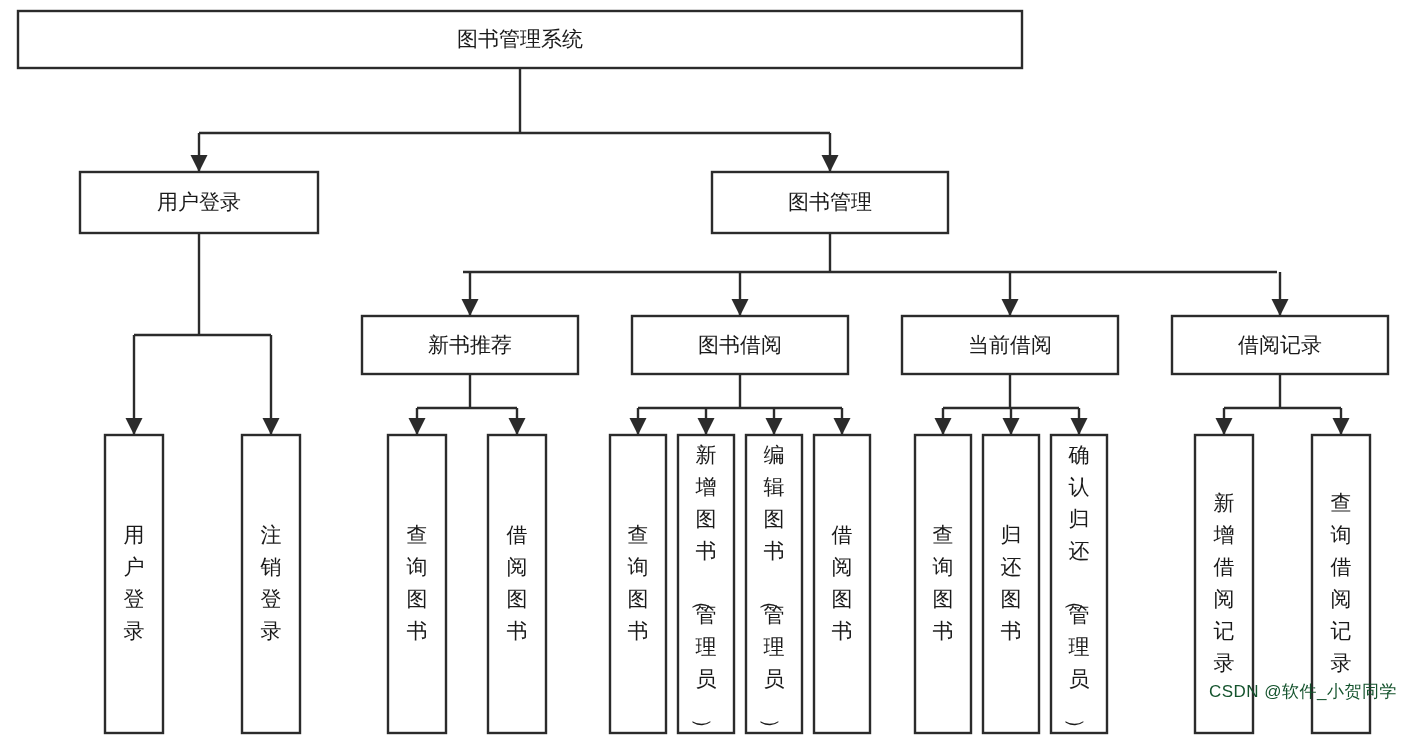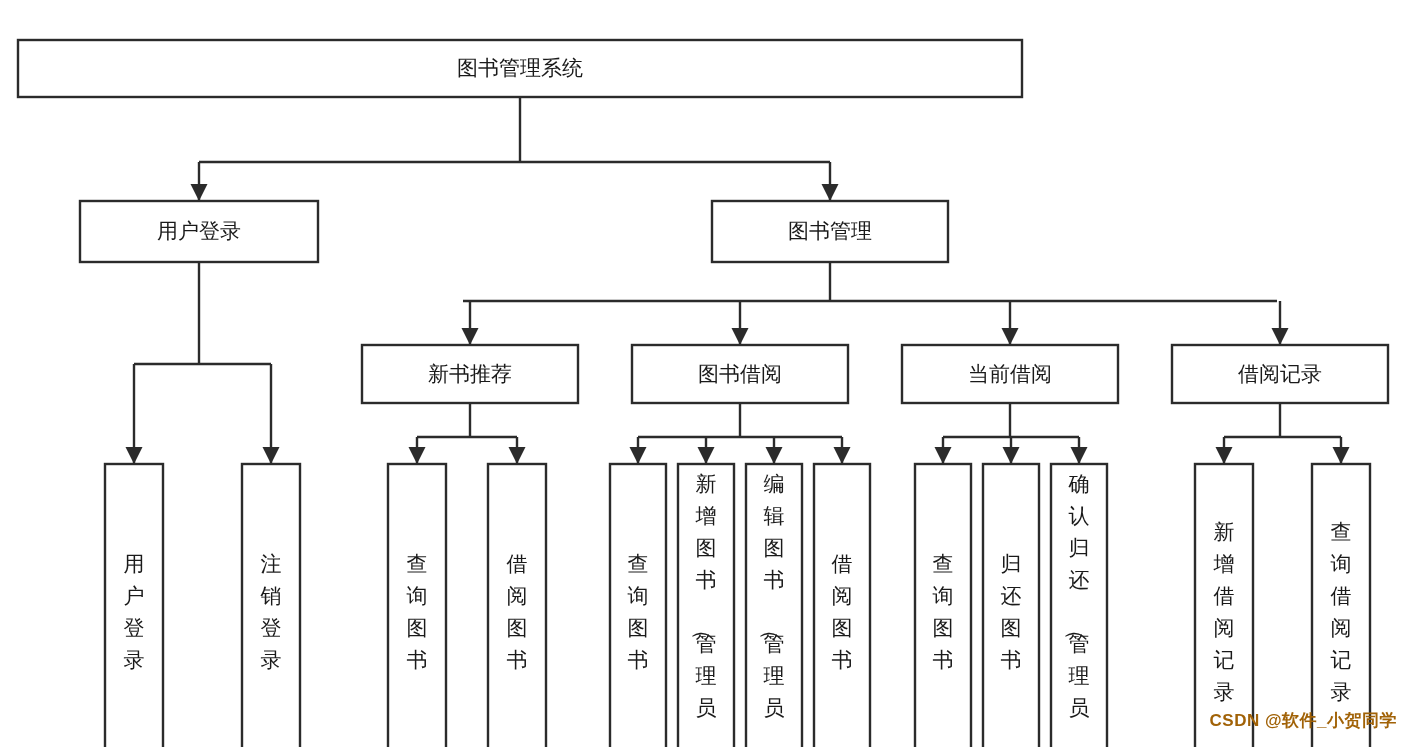--- a/index.html
+++ b/index.html
@@ -11,21 +11,20 @@
     width: 1405px;
     height: 747px;
     font-family: "Liberation Sans", "DejaVu Sans", sans-serif;
     overflow: hidden;
   }
   #diagram-root {
     position: relative;
     width: 1405px;
     height: 707px;
     background: #ffffff;
-    margin-top: 29px;
   }
   svg.flow {
     position: absolute;
     left: 0;
     top: 0;
     width: 1405px;
     height: 747px;
   }
   .node-box {
     fill: #ffffff;
@@ -56,24 +55,23 @@
     fill: #1a1a1a;
     text-anchor: middle;
     white-space: pre;
   }
   .watermark {
     position: absolute;
     right: 8px;
     bottom: 4px;
     font-family: "Liberation Sans", "DejaVu Sans", sans-serif;
     font-size: 17px;
-    color: #a16207;
+    color: #14532d;
     letter-spacing: 0.5px;
     user-select: none;
-    font-weight: bold;
   }
 </style>
 </head>
 <body>
 
 <div id="diagram-root">
   <svg class="flow" viewBox="0 0 1405 747" xmlns="http://www.w3.org/2000/svg">
     <g id="connector-layer">
         <g>
           <line x1="520" y1="68" x2="520" y2="133" class="conn"></line>

